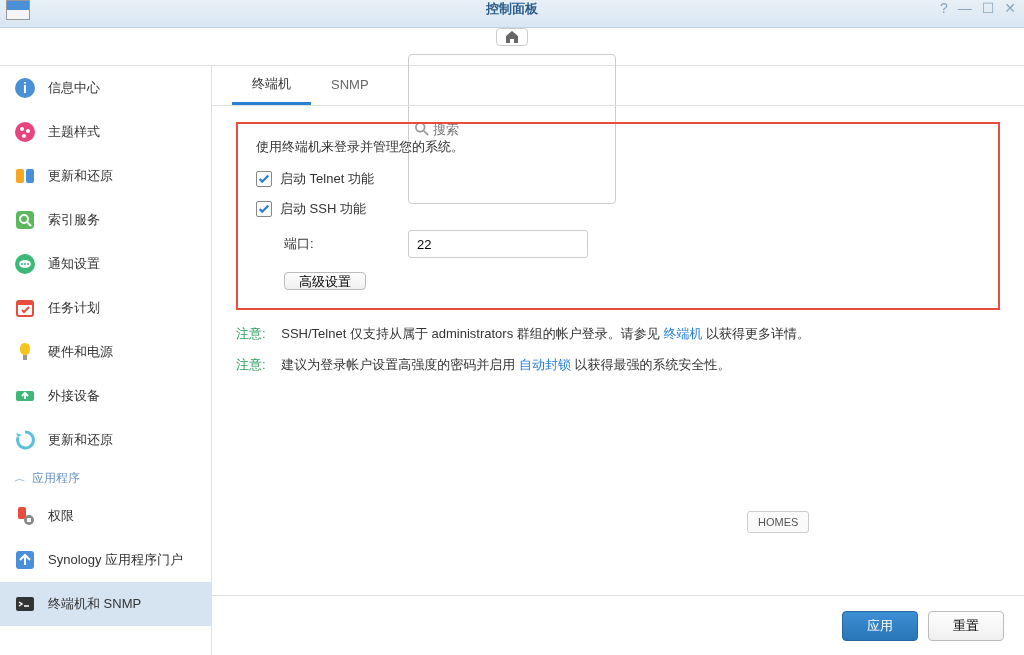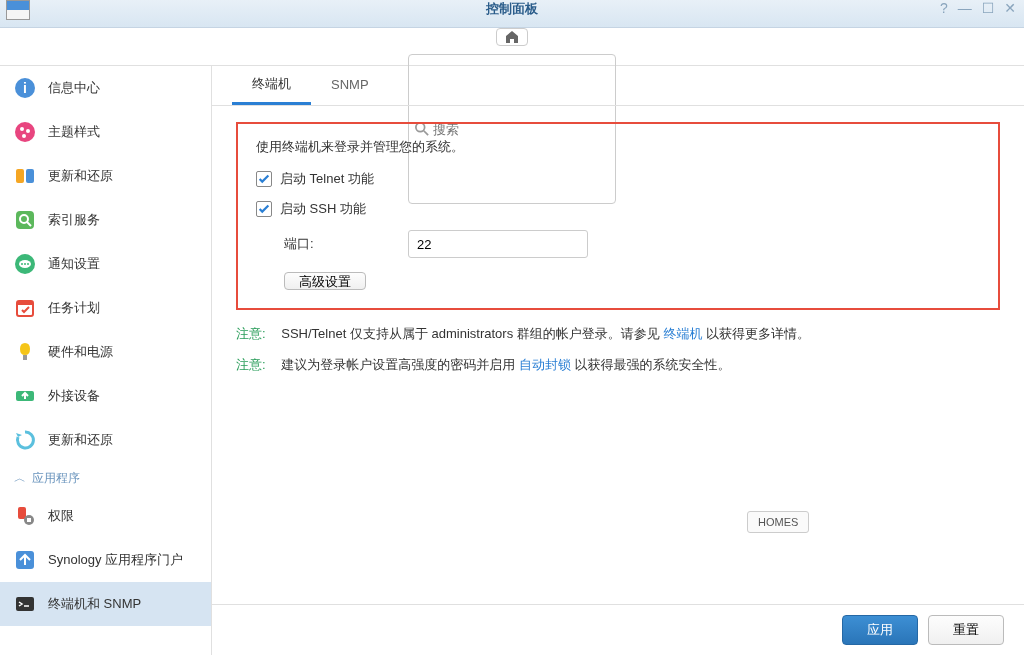--- a/index.html
+++ b/index.html
@@ -40,21 +40,21 @@
     .port-label { width: 100px; }
     .port-input { width: 180px; height: 28px; border: 1px solid #ccc; border-radius: 3px; padding: 12px 8px; font-size: 13px; }
     .adv-btn { margin-left: 28px; height: 18px; padding: 0 14px; border: 1px solid #bbb; border-radius: 4px; background: linear-gradient(to bottom, #fdfdfd, #f0f0f0); cursor: pointer; font-size: 13px; }
     
     .note-row { margin-bottom: 10px; font-size: 13px; line-height: 1.6; }
     .note-label { color: #2a9d5a; margin-right: 12px; }
     .link { color: #2a7fd4; cursor: pointer; }
     
     .homes-badge { position: absolute; top: 405px; left: 535px; border: 1px solid #ccc; border-radius: 3px; padding: 4px 10px; font-size: 11px; background: #fafafa; color: #555; }
     
-    .footer { height: 51px; border-top: 1px solid #e0e0e0; display: flex; align-items: center; justify-content: flex-end; padding: 0 20px; gap: 10px; }
+    .footer { height: 60px; border-top: 1px solid #e0e0e0; display: flex; align-items: center; justify-content: flex-end; padding: 0 20px; gap: 10px; }
     .btn { height: 30px; padding: 0 24px; border: 1px solid #bbb; border-radius: 4px; cursor: pointer; font-size: 13px; background: linear-gradient(to bottom, #fdfdfd, #f0f0f0); }
     .btn.primary { background: linear-gradient(to bottom, #3d8fd4, #2a75b8); color: #fff; border-color: #2568a5; }
   </style>
 </head>
 <body>
 
 <div class="titlebar">
   <div class="titlebar-icon"></div>
   <div class="titlebar-title">控制面板</div>
   <div class="titlebar-controls">

